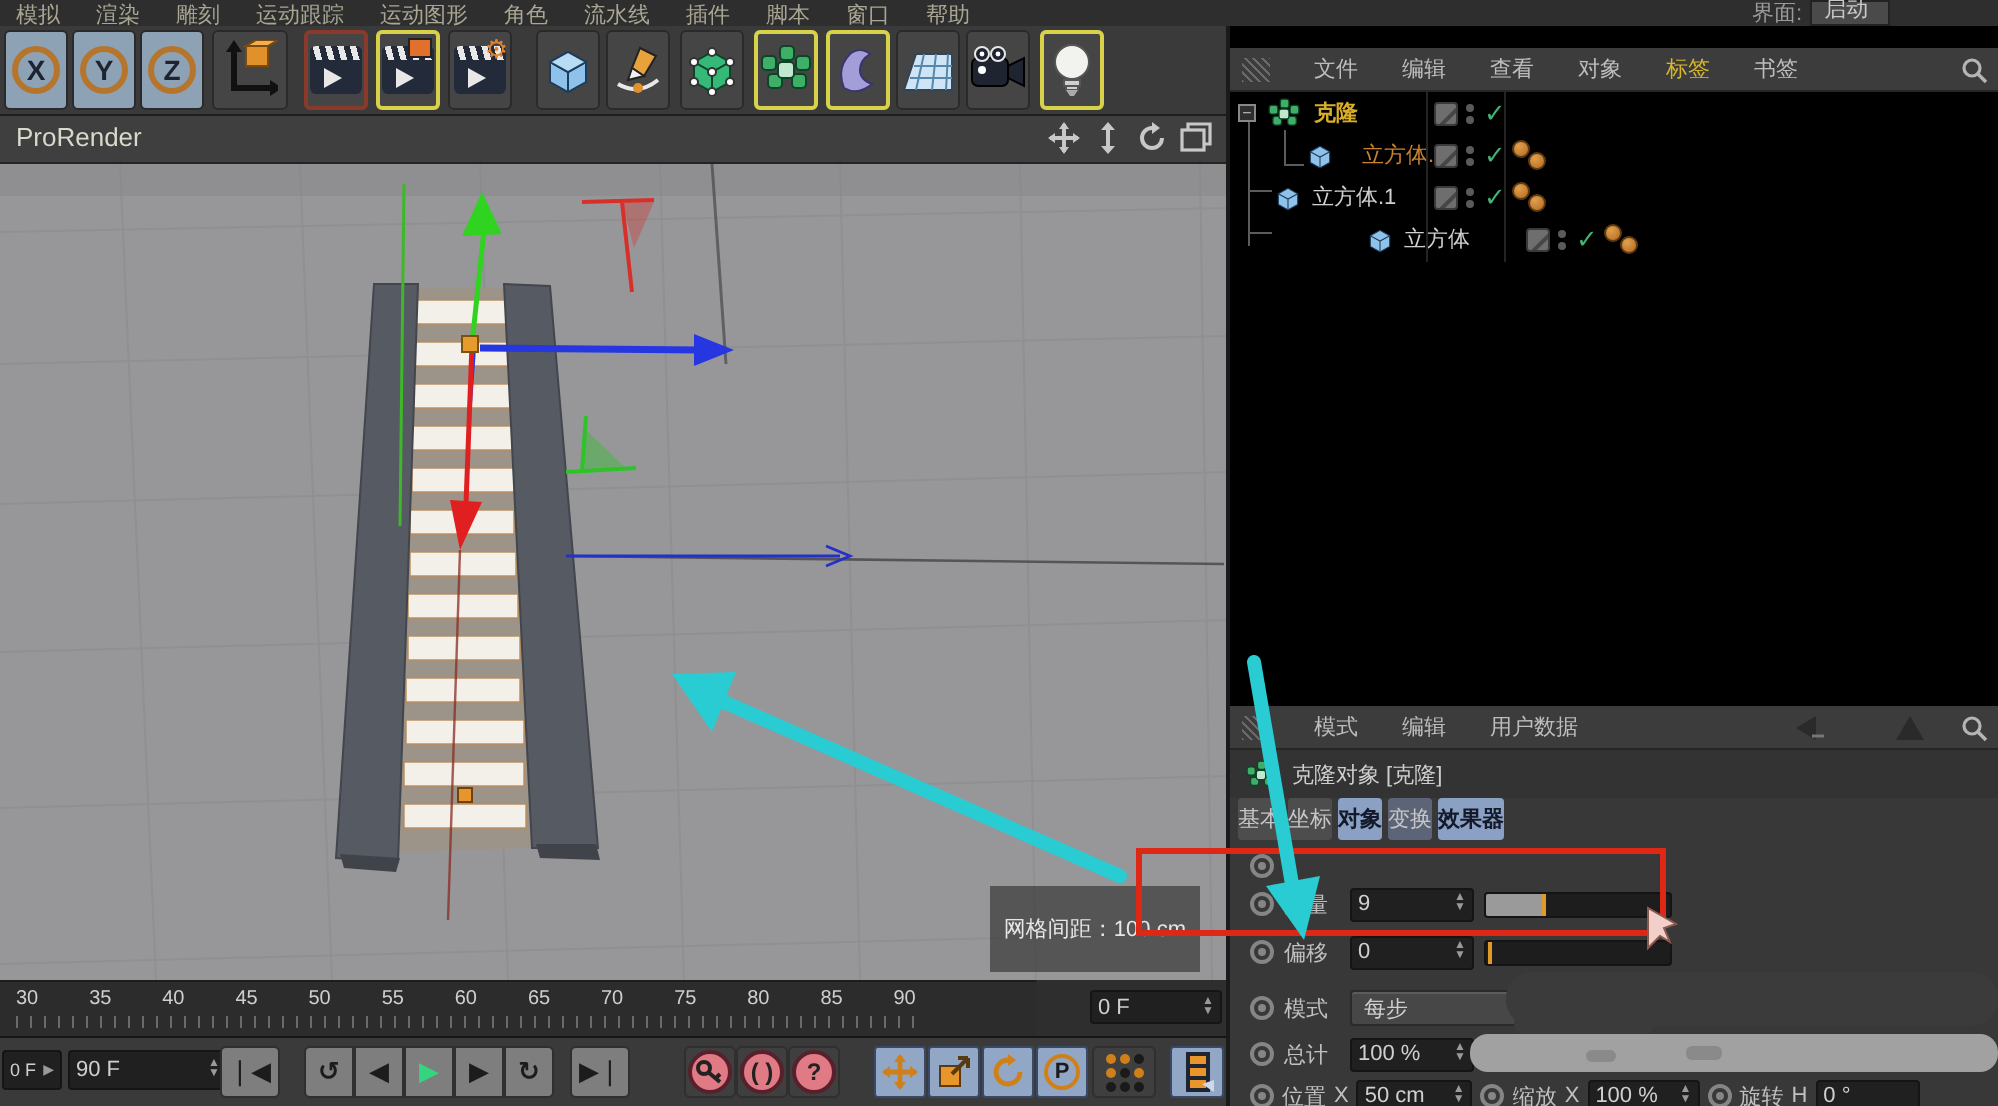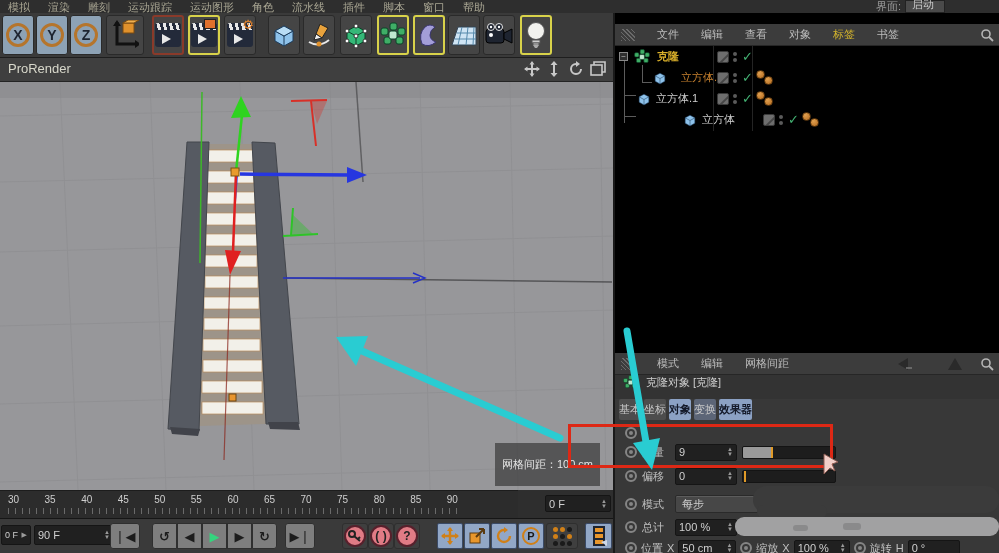--- a/index.html
+++ b/index.html
@@ -43,21 +43,21 @@
   .objname{font-size:11px;}
   .togglesq{width:12px;height:12px;background:#6e6e6e;border:1px solid #3a3a3a;border-radius:2px;position:relative;overflow:hidden;}
   .togglesq::after{content:"";position:absolute;left:-2px;top:5px;width:18px;height:1.5px;background:#464646;transform:rotate(-45deg);}
   .dotcol{display:flex;flex-direction:column;gap:2px;margin-left:4px;}
   .dotcol i{width:4px;height:4px;border-radius:50%;background:#5a5a5a;}
   .check{color:#43b273;font-size:13px;margin-left:5px;font-weight:bold;}
   .tagdot{width:9px;height:9px;border-radius:50%;background:radial-gradient(circle at 35% 30%,#e0a050,#b46a1e);
           border:1px solid #5f3a10;}
   
   .ampanel{left:614px;top:353px;width:385px;height:200px;background:#383838;border-left:1px solid #191919;}
-  .amtitle{position:absolute;left:0;top:22px;width:385px;height:24px;background:#333;display:flex;gap:8px;padding-left:8px;color:#cfcfcf;}
+  .amtitle{position:absolute;left:0;top:22px;width:385px;height:24px;background:#333;display:flex;align-items:center;gap:8px;padding-left:8px;color:#cfcfcf;}
   .tabs{position:absolute;left:4px;top:46px;display:flex;gap:3px;}
   .tab{height:21px;padding:0 0;display:flex;align-items:center;background:#4d4d4d;border-radius:2px;color:#c6c6c6;}
   .tab.on{background:#8ba1c4;color:#141a2a;font-weight:bold;}
   .tab.mid{background:#5c6577;}
   .radio{width:12px;height:12px;border:2px solid #858585;border-radius:50%;position:relative;flex:none;}
   .radio::after{content:"";position:absolute;left:2px;top:2px;width:4px;height:4px;border-radius:50%;background:#858585;}
   .field{background:#202020;border:1px solid #151515;border-radius:2px;color:#cfcfcf;height:17px;
          display:flex;align-items:center;justify-content:space-between;padding:0 3px;font-size:11px;}
   .spin{display:flex;flex-direction:column;color:#9a9a9a;font-size:6px;line-height:5px;}
   .slider{height:13px;background:#1d1d1d;border:1px solid #141414;border-radius:2px;position:relative;overflow:hidden;}
@@ -402,21 +402,21 @@
 
     <div class="abs" style="left:98px;top:33px;width:1px;height:85px;background:#242424;"></div>
     <div class="abs" style="left:137px;top:33px;width:1px;height:85px;background:#242424;"></div>
   </div>
 
   <div class="abs ampanel">
     <div class="pmenubar" style="top:0;">
       <div class="grip"></div>
       <span class="menuitem">模式</span>
       <span class="menuitem">编辑</span>
-      <span class="menuitem">网格间距</span>
+      <span class="menuitem">用户数据</span>
       <svg width="16" height="12" viewBox="0 0 16 12" style="position:absolute;right:88px;">
           <path d="M12 0 L2 6 L12 12 Z" fill="#2a2a2a"></path>
           <path d="M10 10 L16 10" stroke="#777" stroke-width="1.5"></path>
         </svg>
       <svg width="14" height="12" viewBox="0 0 14 12" style="position:absolute;right:38px;">
           <path d="M7 0 L14 12 L0 12 Z" fill="#2a2a2a"></path>
         </svg>
       <svg width="14" height="14" viewBox="0 0 14 14" style="position:absolute;right:6px;">
           <circle cx="6" cy="6" r="4" fill="none" stroke="#b5b5b5" stroke-width="1.6"></circle>
           <path d="M9 9 L13 13" stroke="#b5b5b5" stroke-width="1.8"></path>

